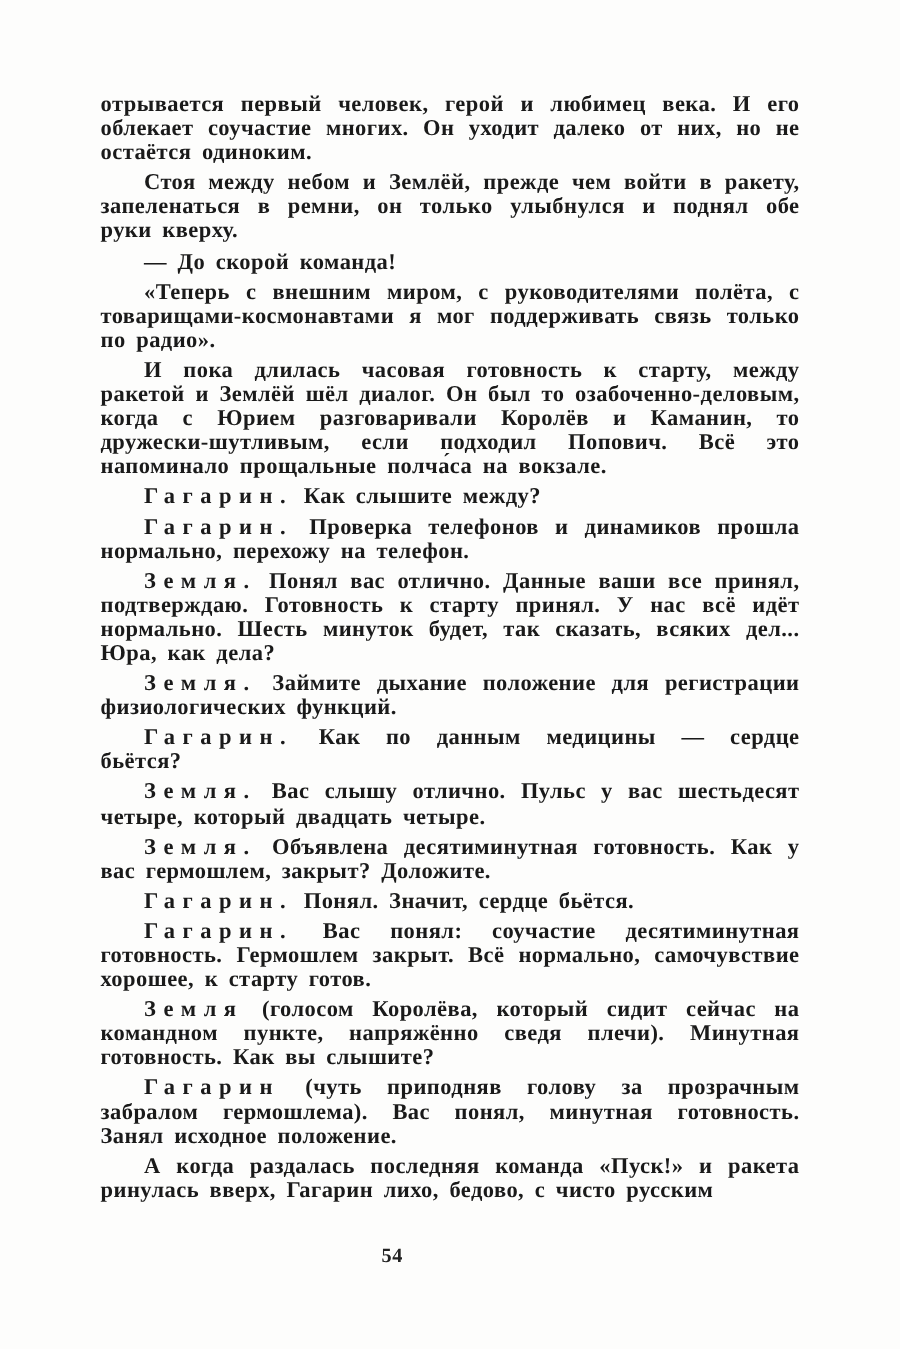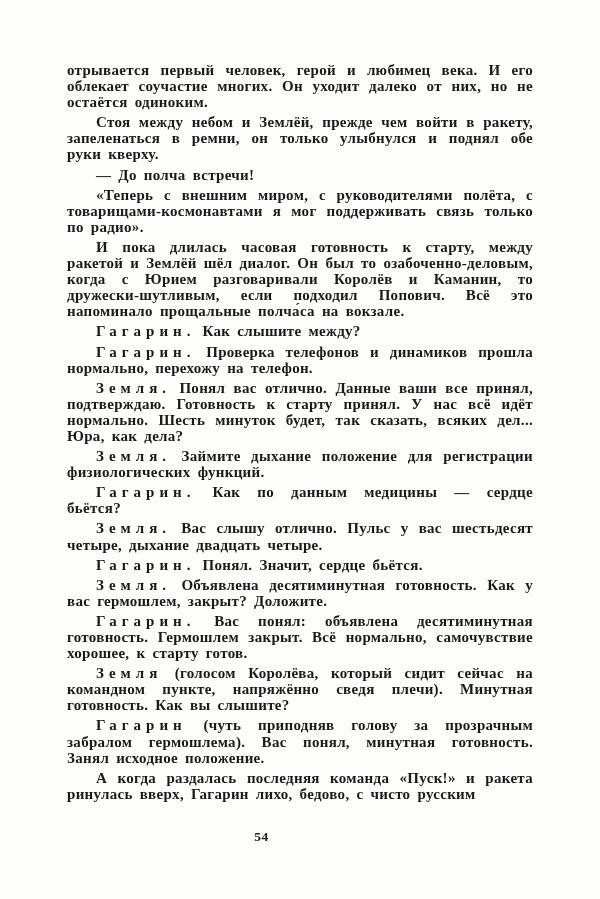--- a/index.html
+++ b/index.html
@@ -53,30 +53,30 @@
     letter-spacing: 0.5px;
   }
 </style>
 </head>
 <body>
 
 <div class="book-page">
   <div class="text-block">
       <p class="para"><span class="seg-normal">отрывается первый человек, герой и любимец века. И его облекает соучастие многих. Он уходит далеко от них, но не остаётся одиноким.</span></p>
       <p class="para indent"><span class="seg-normal">Стоя между небом и Землёй, прежде чем войти в ракету, запеленаться в ремни, он только улыбнулся и поднял обе руки кверху.</span></p>
-      <p class="para indent"><span class="seg-normal">— До полча встречи!</span></p>
+      <p class="para indent"><span class="seg-normal">— До скорой команда!</span></p>
       <p class="para indent"><span class="seg-normal">«Теперь с внешним миром, с руководителями полёта, с товарищами-космонавтами я мог поддерживать связь только по радио».</span></p>
       <p class="para indent"><span class="seg-normal">И пока длилась часовая готовность к старту, между ракетой и Землёй шёл диалог. Он был то озабоченно-деловым, когда с Юрием разговаривали Королёв и Каманин, то дружески-шутливым, если подходил Попович. Всё это напоминало прощальные полча́са на вокзале.</span></p>
       <p class="para indent"><span class="seg-spaced">Гагарин.</span><span class="seg-normal"> Как слышите между?</span></p>
       <p class="para indent"><span class="seg-spaced">Гагарин.</span><span class="seg-normal"> Проверка телефонов и динамиков прошла нормально, перехожу на телефон.</span></p>
       <p class="para indent"><span class="seg-spaced">Земля.</span><span class="seg-normal"> Понял вас отлично. Данные ваши все принял, подтверждаю. Готовность к старту принял. У нас всё идёт нормально. Шесть минуток будет, так сказать, всяких дел... Юра, как дела?</span></p>
       <p class="para indent"><span class="seg-spaced">Земля.</span><span class="seg-normal"> Займите дыхание положение для регистрации физиологических функций.</span></p>
       <p class="para indent"><span class="seg-spaced">Гагарин.</span><span class="seg-normal"> Как по данным медицины — сердце бьётся?</span></p>
-      <p class="para indent"><span class="seg-spaced">Земля.</span><span class="seg-normal"> Вас слышу отлично. Пульс у вас шестьдесят четыре, дыхание двадцать четыре.</span></p>
+      <p class="para indent"><span class="seg-spaced">Земля.</span><span class="seg-normal"> Вас слышу отлично. Пульс у вас шестьдесят четыре, который двадцать четыре.</span></p>
+      <p class="para indent"><span class="seg-spaced">Земля.</span><span class="seg-normal"> Объявлена десятиминутная готовность. Как у вас гермошлем, закрыт? Доложите.</span></p>
       <p class="para indent"><span class="seg-spaced">Гагарин.</span><span class="seg-normal"> Понял. Значит, сердце бьётся.</span></p>
-      <p class="para indent"><span class="seg-spaced">Земля.</span><span class="seg-normal"> Объявлена десятиминутная готовность. Как у вас гермошлем, закрыт? Доложите.</span></p>
-      <p class="para indent"><span class="seg-spaced">Гагарин.</span><span class="seg-normal"> Вас понял: объявлена десятиминутная готовность. Гермошлем закрыт. Всё нормально, самочувствие хорошее, к старту готов.</span></p>
+      <p class="para indent"><span class="seg-spaced">Гагарин.</span><span class="seg-normal"> Вас понял: соучастие десятиминутная готовность. Гермошлем закрыт. Всё нормально, самочувствие хорошее, к старту готов.</span></p>
       <p class="para indent"><span class="seg-spaced">Земля</span><span class="seg-normal"> (голосом Королёва, который сидит сейчас на командном пункте, напряжённо сведя плечи). Минутная готовность. Как вы слышите?</span></p>
       <p class="para indent"><span class="seg-spaced">Гагарин</span><span class="seg-normal"> (чуть приподняв голову за прозрачным забралом гермошлема). Вас понял, минутная готовность. Занял исходное положение.</span></p>
       <p class="para indent"><span class="seg-normal">А когда раздалась последняя команда «Пуск!» и ракета ринулась вверх, Гагарин лихо, бедово, с чисто русским</span></p>
     </div>
   <div class="page-number">54</div>
 </div>
 
 </body></html>

